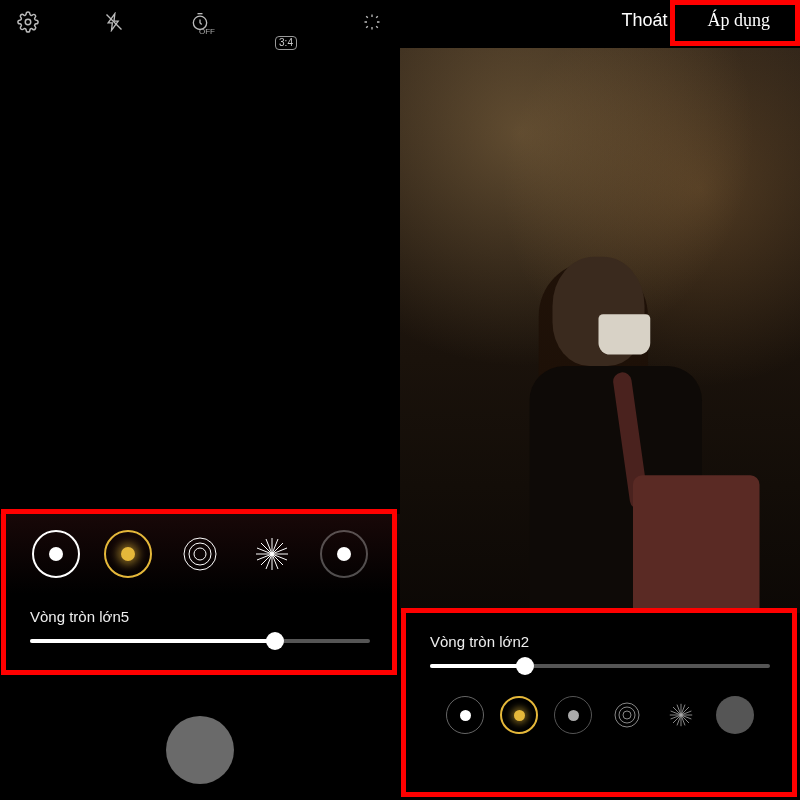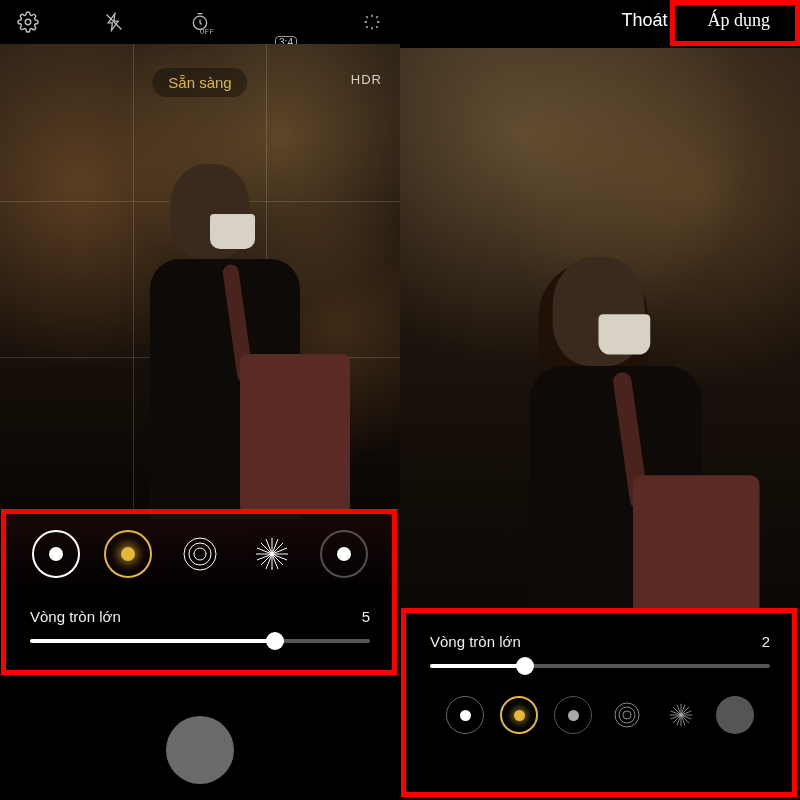--- a/index.html
+++ b/index.html
@@ -186,21 +186,20 @@
   .slider-area {
     position:absolute;
     left:0; right:0;
     top:594px;
     height:76px;
     background:#000;
     padding:14px 30px 0 30px;
   }
   .slider-row{
     display:flex;
-    justify-content:space-between;
     color:#eee;
     font-size:15px;
     margin-bottom:14px;
   }
   .slider-track{
     position:relative;
     height:4px;
     background:#555;
     border-radius:2px;
   }
@@ -299,54 +298,38 @@
             <circle cx="12" cy="12" r="3"></circle>
             <path d="M19.4 15a1.7 1.7 0 0 0 .34 1.87l.06.06a2 2 0 1 1-2.83 2.83l-.06-.06a1.7 1.7 0 0 0-1.87-.34 1.7 1.7 0 0 0-1 1.56V21a2 2 0 0 1-4 0v-.09a1.7 1.7 0 0 0-1-1.56 1.7 1.7 0 0 0-1.87.34l-.06.06a2 2 0 1 1-2.83-2.83l.06-.06a1.7 1.7 0 0 0 .34-1.87 1.7 1.7 0 0 0-1.56-1H3a2 2 0 0 1 0-4h.09a1.7 1.7 0 0 0 1.56-1 1.7 1.7 0 0 0-.34-1.87l-.06-.06a2 2 0 1 1 2.83-2.83l.06.06a1.7 1.7 0 0 0 1.87.34H9a1.7 1.7 0 0 0 1-1.56V3a2 2 0 0 1 4 0v.09a1.7 1.7 0 0 0 1 1.56 1.7 1.7 0 0 0 1.87-.34l.06-.06a2 2 0 1 1 2.83 2.83l-.06.06a1.7 1.7 0 0 0-.34 1.87V9a1.7 1.7 0 0 0 1.56 1H21a2 2 0 0 1 0 4h-.09a1.7 1.7 0 0 0-1.56 1z"></path>
           </svg>
       </div>
       <div class="icon">
         <svg width="20" height="20" viewBox="0 0 24 24" fill="none" stroke="#bbb" stroke-width="1.6">
             <path d="M13 2L5 13h5l-1 9 8-11h-5l1-9z"></path>
             <line x1="3" y1="3" x2="21" y2="21"></line>
           </svg>
       </div>
-      <div class="icon" style="position:relative;font-family:Liberation Mono, monospace;">
+      <div class="icon" style="position:relative;">
         <svg width="20" height="20" viewBox="0 0 24 24" fill="none" stroke="#bbb" stroke-width="1.6">
             <circle cx="12" cy="13" r="8"></circle>
             <path d="M12 9v4l2 2"></path>
             <path d="M9 2h6"></path>
           </svg>
         <span class="off-text">OFF</span>
       </div>
       <div class="icon">
         <span class="ratio-label">3:4</span>
       </div>
       <div class="icon">
         <svg width="20" height="20" viewBox="0 0 24 24" fill="none" stroke="#bbb" stroke-width="1.6">
             <path d="M12 3v3M12 18v3M5 5l2 2M17 17l2 2M3 12h3M18 12h3M5 19l2-2M17 7l2-2"></path>
           </svg>
       </div>
     </div>
 
-    <div class="viewfinder">
-      <div class="grid-line-v1"></div>
-      <div class="grid-line-v2"></div>
-      <div class="grid-line-h1"></div>
-      <div class="grid-line-h2"></div>
-      <div class="ready-pill">Sẵn sàng</div>
-      <div class="hdr-badge">HDR</div>
-      <div class="person">
-        <div class="hair"></div>
-        <div class="head"></div>
-        <div class="mask"></div>
-        <div class="torso"></div>
-        <div class="bag-strap"></div>
-        <div class="bag"></div>
-      </div>
-    </div>
 
     <div class="bokeh-row">
       <div class="bokeh-opt ring1">
           <div class="inner-dot"></div>
         </div>
       <div class="bokeh-opt selected">
           <div class="inner-gold"></div>
         </div>
       <div class="bokeh-opt">
         <svg width="40" height="40" viewBox="0 0 40 40" fill="none" stroke="#fff" stroke-width="1">

